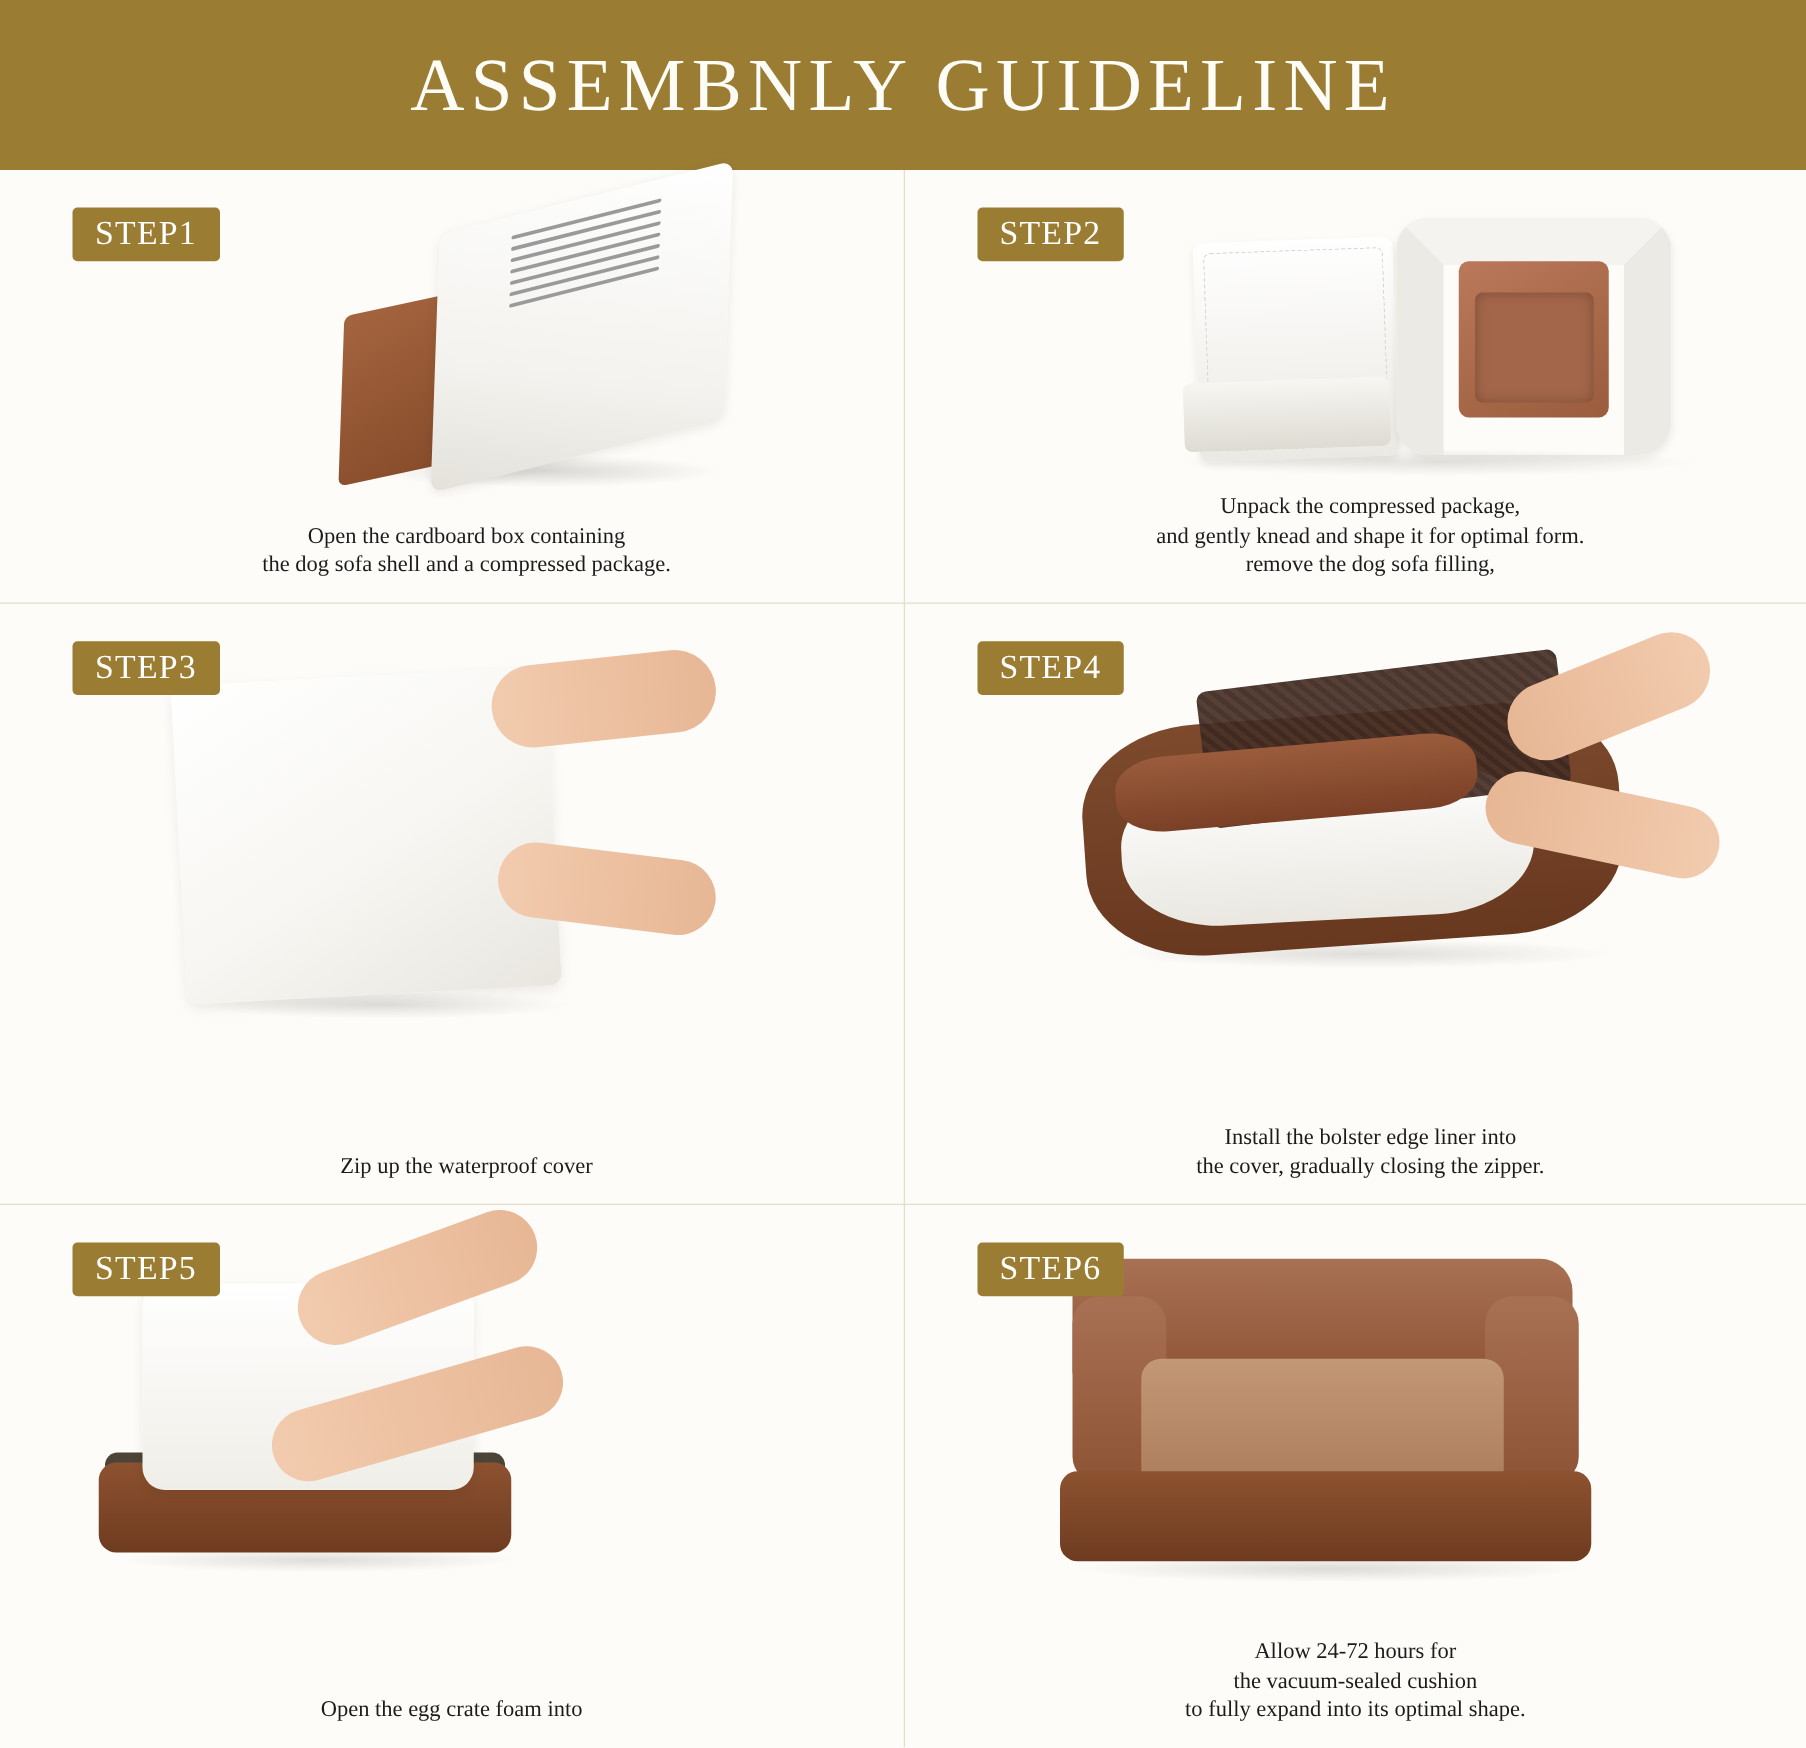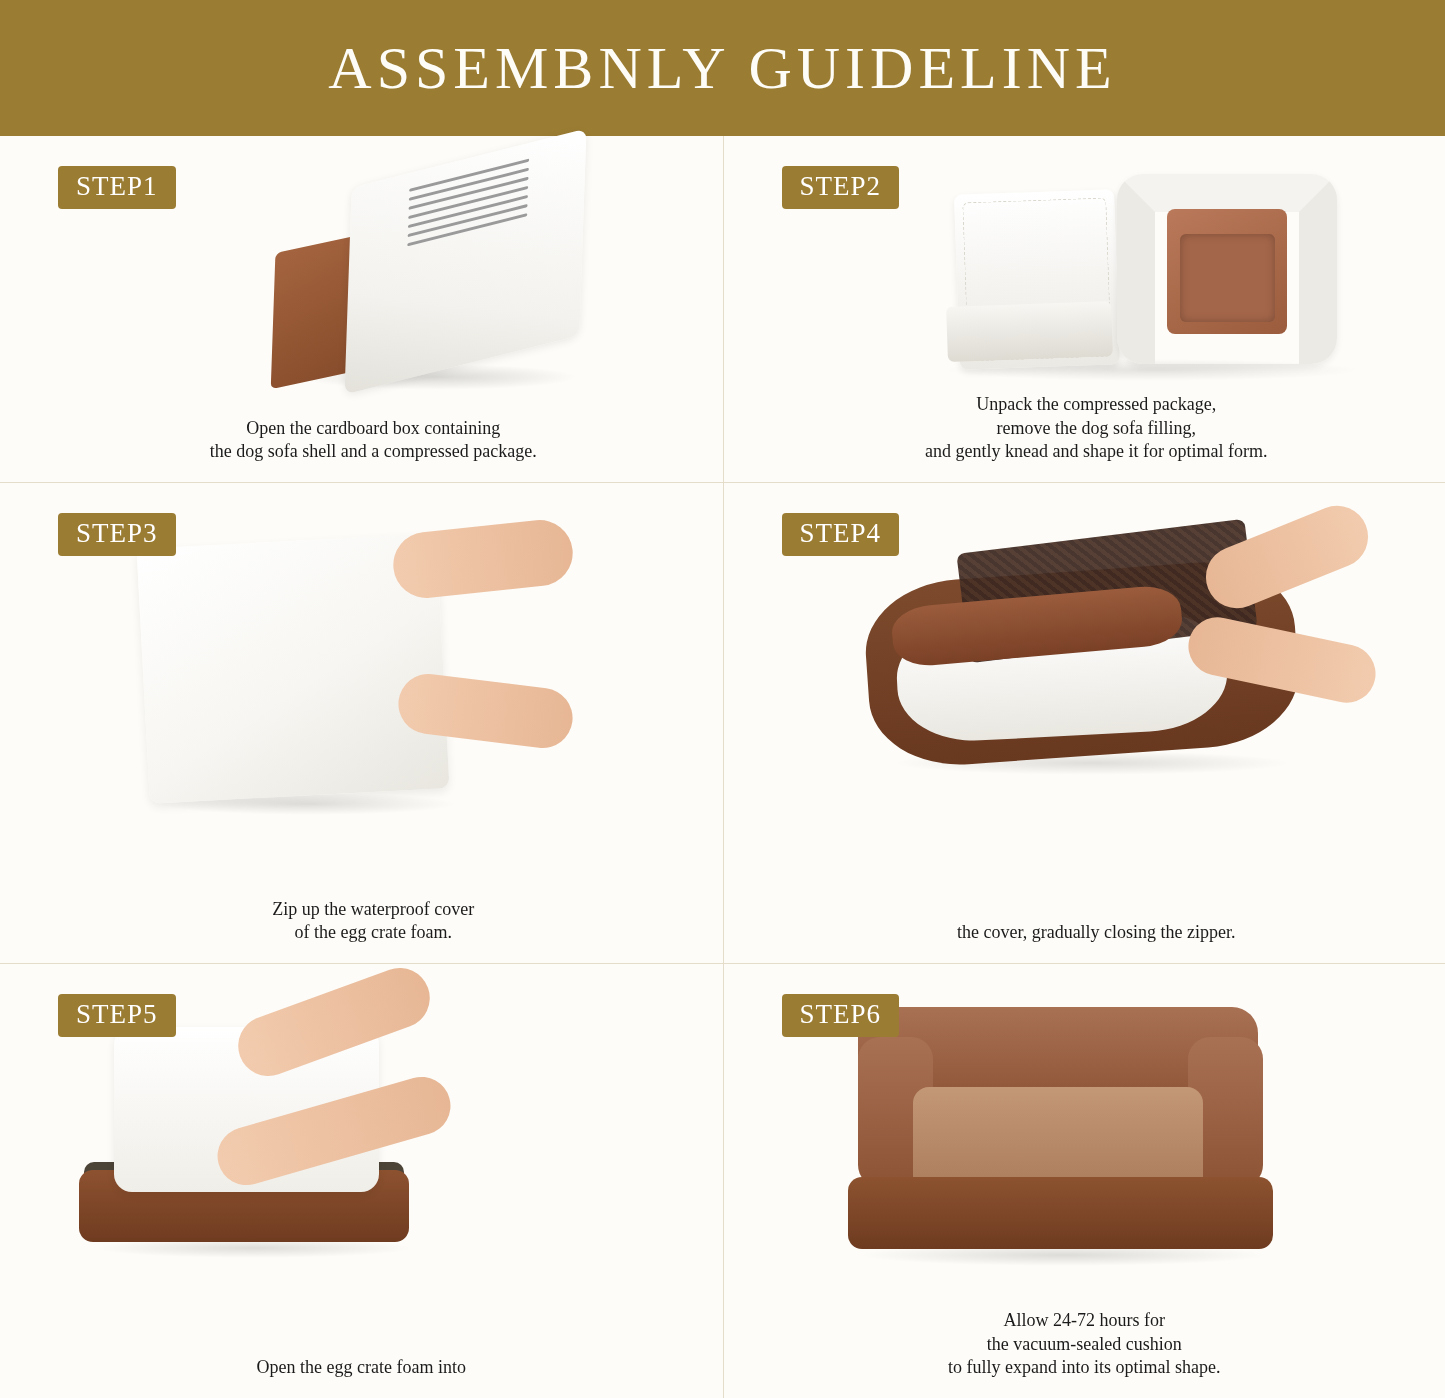--- a/index.html
+++ b/index.html
@@ -335,52 +335,52 @@
       <div class="art">
         <div class="obj s2-shadow"></div>
         <div class="obj s2-pad"></div>
         <div class="obj s2-pad2"></div>
         <div class="obj s2-u"></div>
         <div class="obj s2-brown"></div>
         <div class="obj s2-brown2"></div>
       </div>
       <div class="caption">
         <span>Unpack the compressed package,</span>
+        <span>and gently knead and shape it for optimal form.</span>
         <span>remove the dog sofa filling,</span>
-        <span>and gently knead and shape it for optimal form.</span>
       </div>
     </div>
 
     <div class="cell left rowtop">
       <div class="step-badge">STEP3</div>
       <div class="art">
         <div class="obj s3-shadow"></div>
         <div class="obj s3-egg"></div>
         <div class="obj s3-foam"></div>
         <div class="obj s3-hand-top"></div>
         <div class="obj s3-hand-bot"></div>
       </div>
       <div class="caption">
         <span>Zip up the waterproof cover</span>
-        <span>of the egg crate foam.</span>
       </div>
     </div>
 
     <div class="cell right rowtop">
       <div class="step-badge">STEP4</div>
       <div class="art">
         <div class="obj s4-shadow"></div>
         <div class="obj s4-cover"></div>
         <div class="obj s4-inner"></div>
         <div class="obj s4-mesh"></div>
         <div class="obj s4-lining"></div>
         <div class="obj s4-hand-a"></div>
         <div class="obj s4-hand-b"></div>
       </div>
       <div class="caption">
+        <span>Install the bolster edge liner into</span>
         <span>the cover, gradually closing the zipper.</span>
       </div>
     </div>
 
     <div class="cell left">
       <div class="step-badge">STEP5</div>
       <div class="art">
         <div class="obj s5-shadow"></div>
         <div class="obj s5-bed-top"></div>
         <div class="obj s5-bed"></div>

